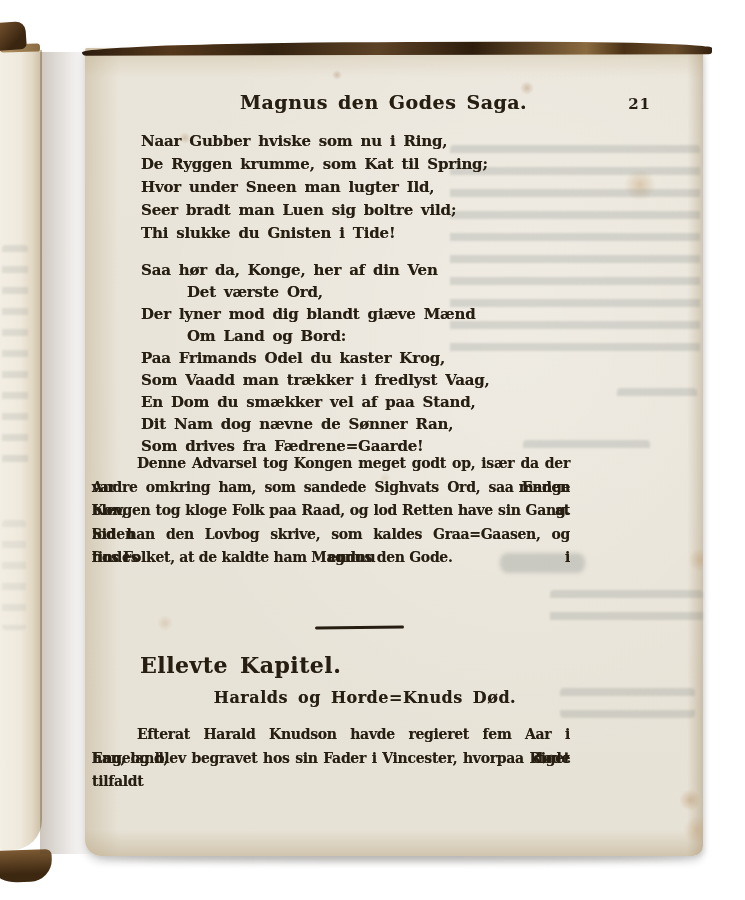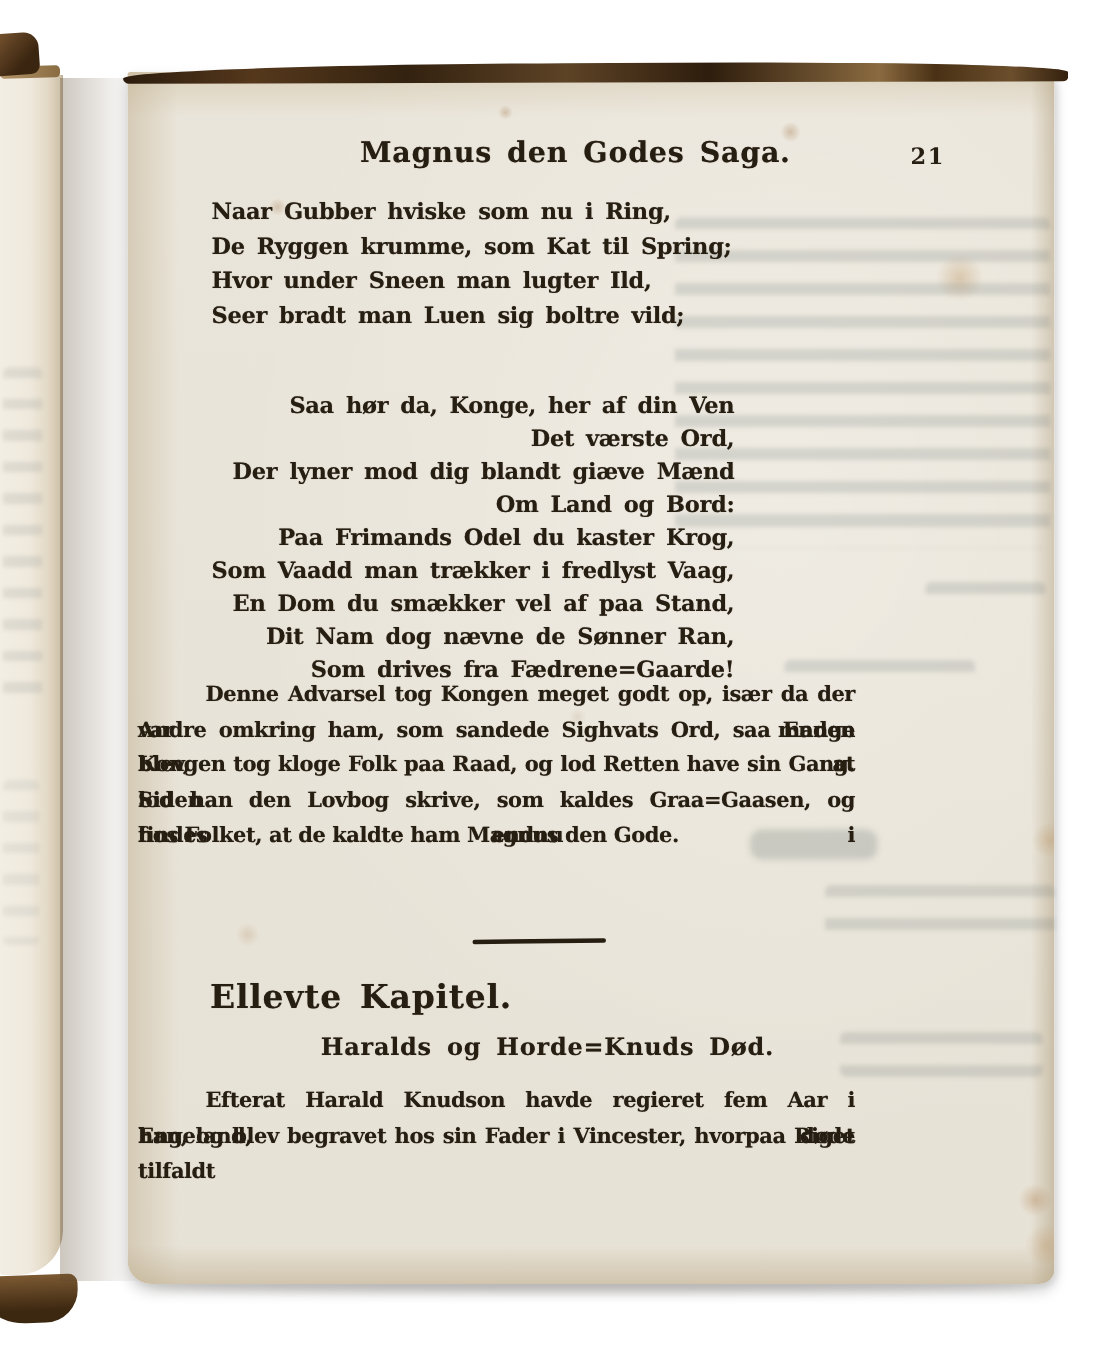--- a/index.html
+++ b/index.html
@@ -88,28 +88,28 @@
   }
   .left-sliver .ghost{background:repeating-linear-gradient(180deg,
       rgba(120,128,124,0.16) 0px, rgba(120,128,124,0.16) 7px,
       rgba(120,128,124,0) 7px, rgba(120,128,124,0) 21px);}
 
   
   .ink{font-weight:700;color:#271e12;text-shadow:0 0 0.5px rgba(39,30,18,0.55);}
   .running-header{position:absolute;left:155px;top:43px;width:238px;height:26px;
     font-size:19px;letter-spacing:0.5px;word-spacing:3px;text-align:right;white-space:nowrap;}
   .page-number{position:absolute;left:522px;top:47px;width:44px;height:20px;
-    font-size:15px;font-weight:600;letter-spacing:1px;text-align:left;text-shadow:none;}
+    font-size:15px;font-weight:600;letter-spacing:1px;text-align:right;text-shadow:none;}
 
   .poem{position:absolute;left:56px;white-space:nowrap;font-size:15px;
     letter-spacing:-0.2px;word-spacing:3px;}
   .poem .poem-line{height:23px;line-height:23px;}
   .stanza1{top:82px;}
   .stanza2{top:211px;}
-  .stanza2 .poem-line{height:22px;line-height:22px;text-align:right;}
+  .stanza2 .poem-line{height:22px;line-height:22px;}
   .poem-line.indent{padding-left:46px;}
 
   .prose{position:absolute;left:7px;width:478px;font-size:14px;letter-spacing:-0.3px;}
   .prose .prose-line{height:23.6px;line-height:23.6px;text-align:justify;text-align-last:justify;}
   .prose .prose-line.first{text-indent:45px;}
   .prose .prose-line.last{text-align-last:left;}
   .prose1{top:404px;}
   .prose2{top:675px;}
 
   .divider{position:absolute;left:230px;top:578px;width:89px;height:3px;
@@ -146,20 +146,21 @@
     <div class="ghost" style="left:475px;top:640px;width:135px;height:30px;"></div>
 
     <div class="running-header ink">Magnus den Godes Saga.</div>
     <div class="page-number ink">21</div>
 
     <div class="poem stanza1 ink">
       <div class="poem-line">Naar Gubber hviske som nu i Ring,</div>
       <div class="poem-line">De Ryggen krumme, som Kat til Spring;</div>
       <div class="poem-line">Hvor under Sneen man lugter Ild,</div>
       <div class="poem-line">Seer bradt man Luen sig boltre vild;</div>
+      <div class="poem-line">Thi slukke du Gnisten i Tide!</div>
     </div>
 
     <div class="poem stanza2 ink">
       <div class="poem-line">Saa hør da, Konge, her af din Ven</div>
       <div class="poem-line indent">Det værste Ord,</div>
       <div class="poem-line">Der lyner mod dig blandt giæve Mænd</div>
       <div class="poem-line indent">Om Land og Bord:</div>
       <div class="poem-line">Paa Frimands Odel du kaster Krog,</div>
       <div class="poem-line">Som Vaadd man trækker i fredlyst Vaag,</div>
       <div class="poem-line">En Dom du smækker vel af paa Stand,</div>

